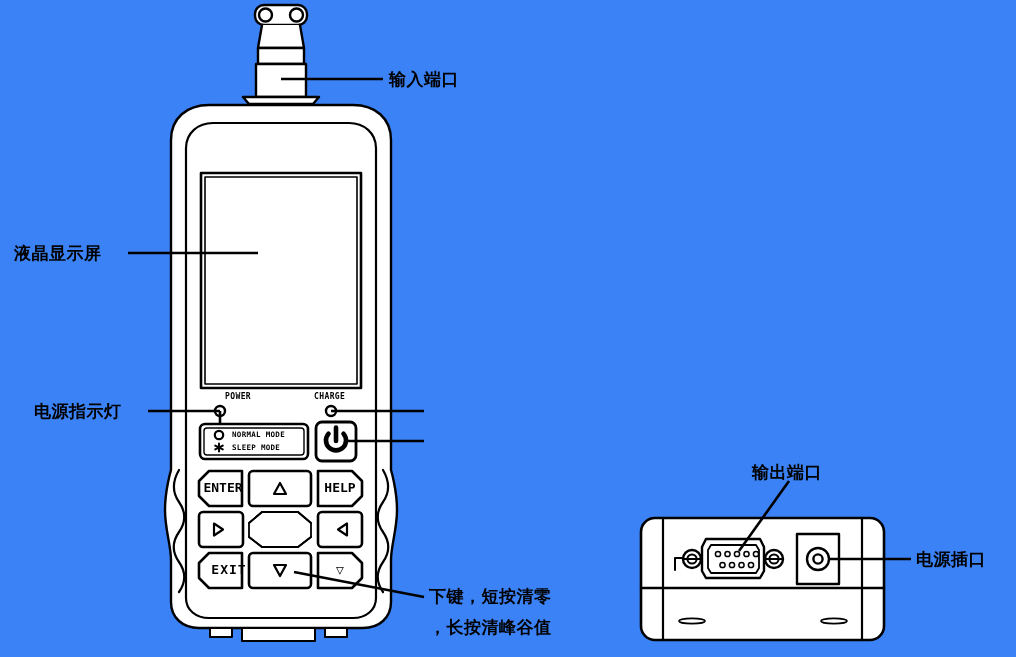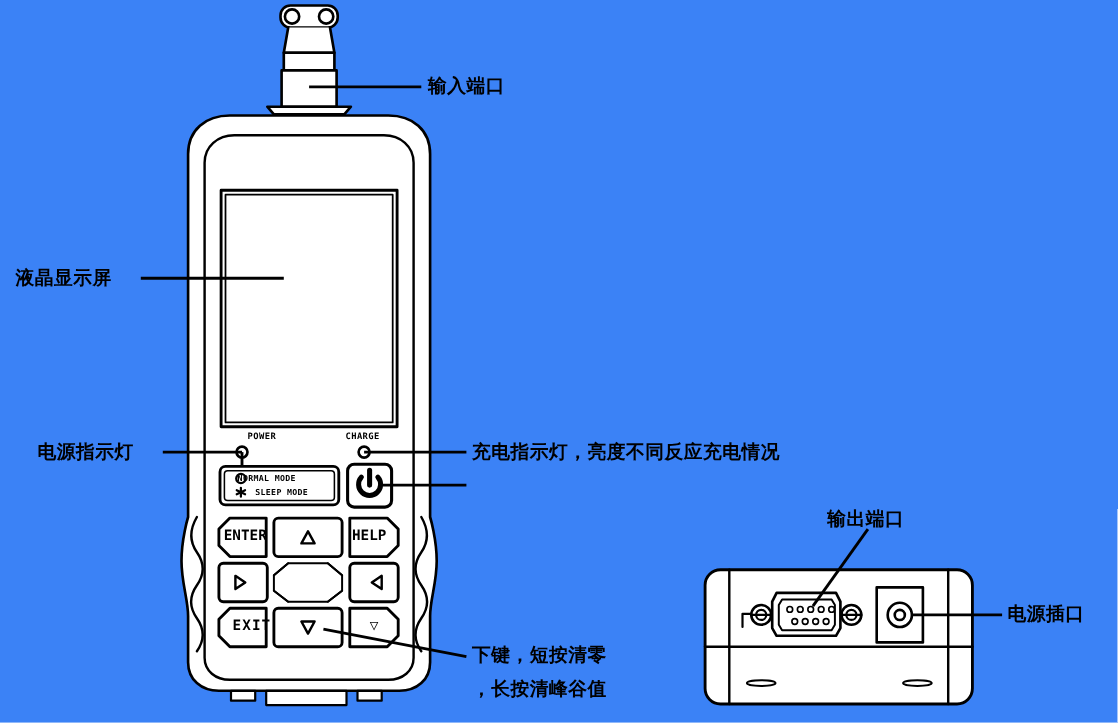--- a/index.html
+++ b/index.html
@@ -240,41 +240,40 @@
 
     </g>
   </svg>
 
   <div class="cn-label" style="left:389px; top:67px;">输入端口</div>
 
   <div class="cn-label" style="left:14px; top:241px;">液晶显示屏</div>
 
   <div class="cn-label" style="left:34px; top:399px;">电源指示灯</div>
 
-  <div class="cn-label" style="left:429px; top:399px;">充电指示灯，亮度不同反应充电情况</div>
 
 
   <div class="cn-label two-line" style="left:429px; top:584px;">下键，短按清零</div>
   <div class="cn-label two-line" style="left:429px; top:615px;">，长按清峰谷值</div>
 
   <div class="cn-label" style="left:752px; top:460px;">输出端口</div>
 
   <div class="cn-label" style="left:916px; top:547px;">电源插口</div>
 
   <div style="position:absolute; left:205px; top:392px; font-size:8px; font-weight:bold; font-family:'DejaVu Sans Mono', monospace; letter-spacing:0.4px; color:#000;padding-left:20px;">POWER</div>
 
   <div style="position:absolute; left:314px; top:392px; font-size:8px; font-weight:bold; font-family:'DejaVu Sans Mono', monospace; letter-spacing:0.4px; color:#000;">CHARGE</div>
 
-  <div style="position:absolute; left:216px; top:430px; font-size:7.5px; font-weight:bold; font-family:'DejaVu Sans Mono', monospace; letter-spacing:0.3px; color:#000;">NORMAL  MODE</div>
+  <div style="position:absolute; left:232px; top:430px; font-size:7.5px; font-weight:bold; font-family:'DejaVu Sans Mono', monospace; letter-spacing:0.3px; color:#000;">NORMAL  MODE</div>
 
   <div style="position:absolute; left:232px; top:443px; font-size:7.5px; font-weight:bold; font-family:'DejaVu Sans Mono', monospace; letter-spacing:0.3px; color:#000;">SLEEP  MODE</div>
 
   <div style="position:absolute; left:203px; top:480px; width:40px; text-align:center; font-size:13px; font-weight:bold; font-family:'DejaVu Sans Mono', monospace; color:#000;">ENTER</div>
 
-  <div style="position:absolute; left:320px; top:480px; width:24px; text-align:center; font-size:13px; font-weight:bold; font-family:'DejaVu Sans Mono', monospace; color:#000;">HELP</div>
+  <div style="position:absolute; left:320px; top:480px; width:40px; text-align:center; font-size:13px; font-weight:bold; font-family:'DejaVu Sans Mono', monospace; color:#000;">HELP</div>
 
   <div style="position:absolute; left:201px; top:562px; width:56px; text-align:center; font-size:13px; font-weight:bold; font-family:'DejaVu Sans Mono', monospace; letter-spacing:1px; color:#000;">EXIT</div>
 
   <div style="position:absolute; left:320px; top:562px; width:40px; text-align:center; font-size:13px; font-weight:bold; font-family:'DejaVu Sans Mono', monospace; color:#000;">▽</div>
 
   <div style="position:absolute; left:249px; top:471px; width:62px; height:35px;" title="up"></div>
   <div style="position:absolute; left:249px; top:553px; width:62px; height:35px;" title="down"></div>
   <div style="position:absolute; left:199px; top:512px; width:44px; height:35px;" title="left"></div>
   <div style="position:absolute; left:318px; top:512px; width:44px; height:35px;" title="right"></div>
   <div style="position:absolute; left:316px; top:422px; width:40px; height:39px;" title="power"></div>

